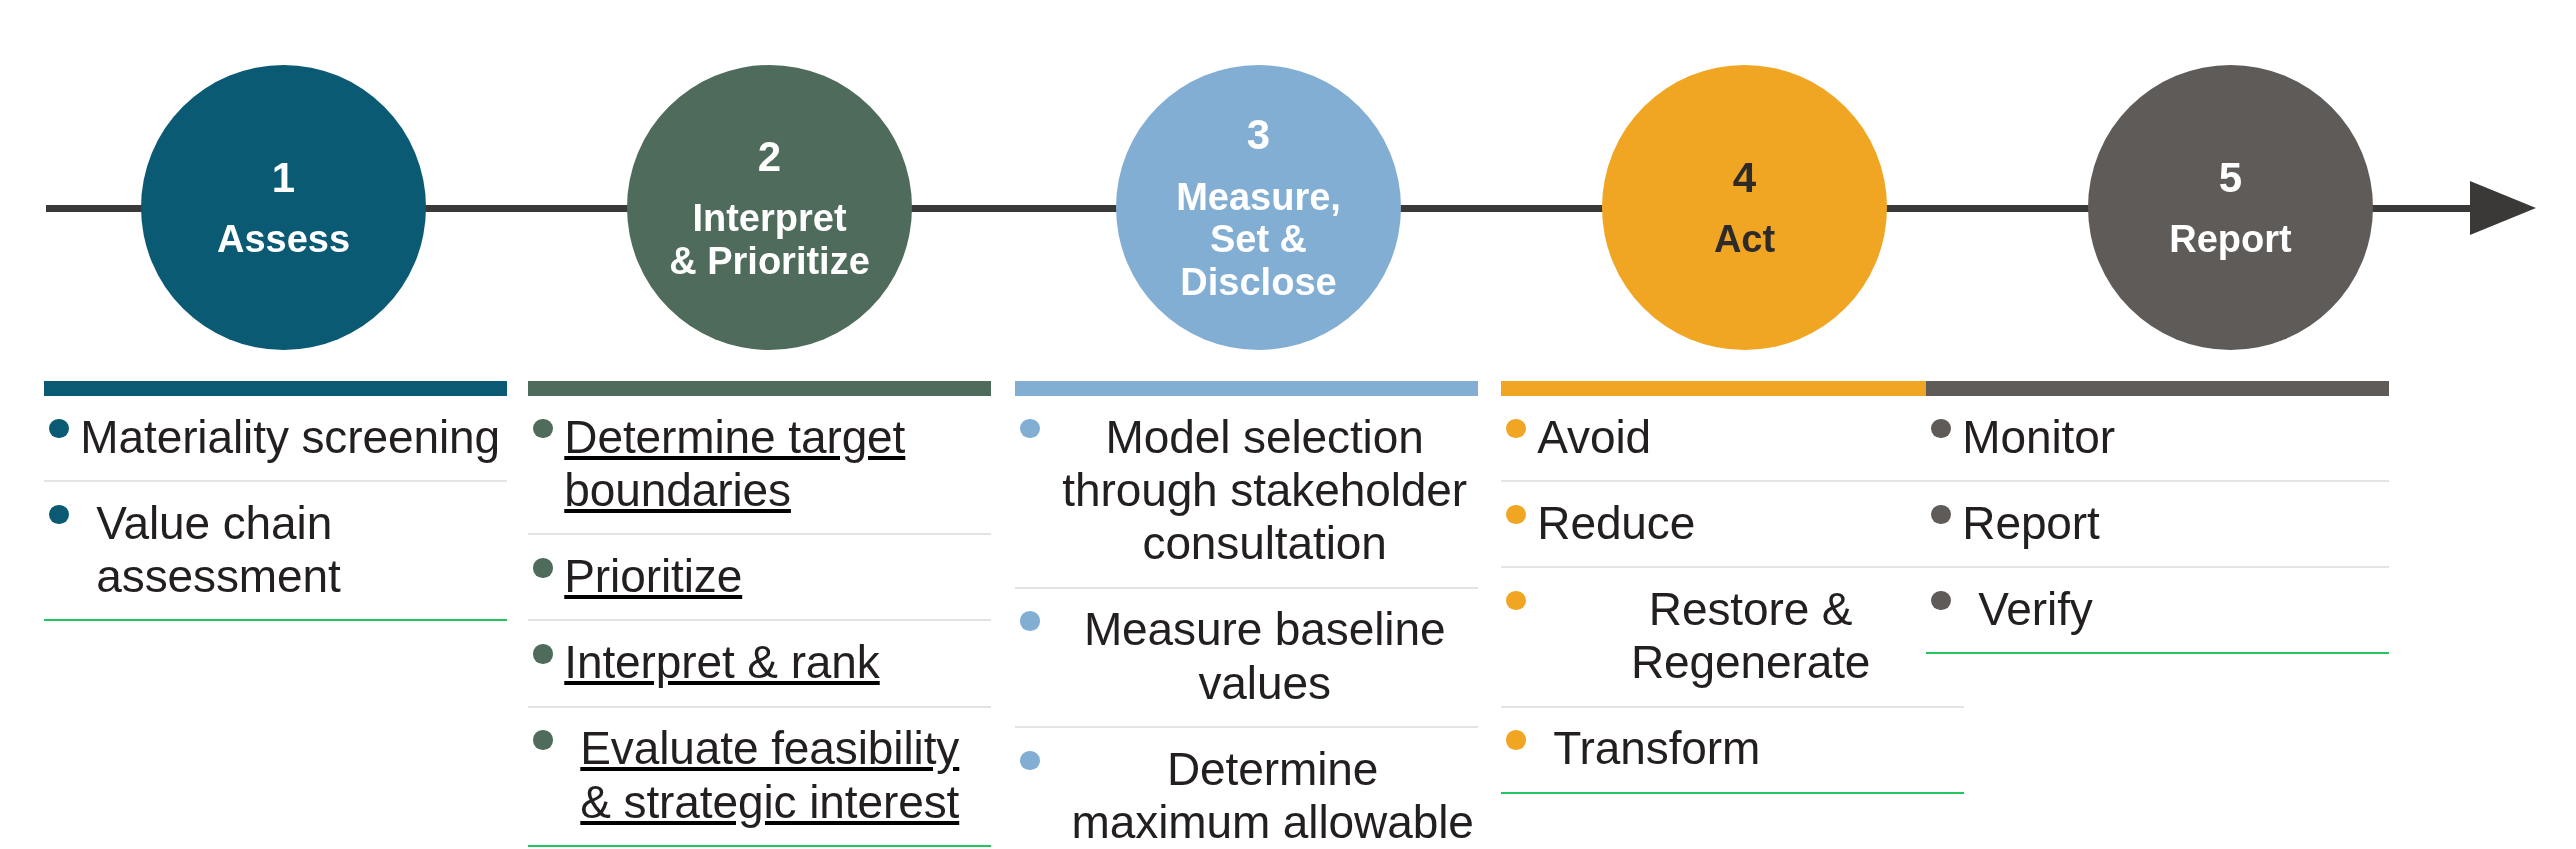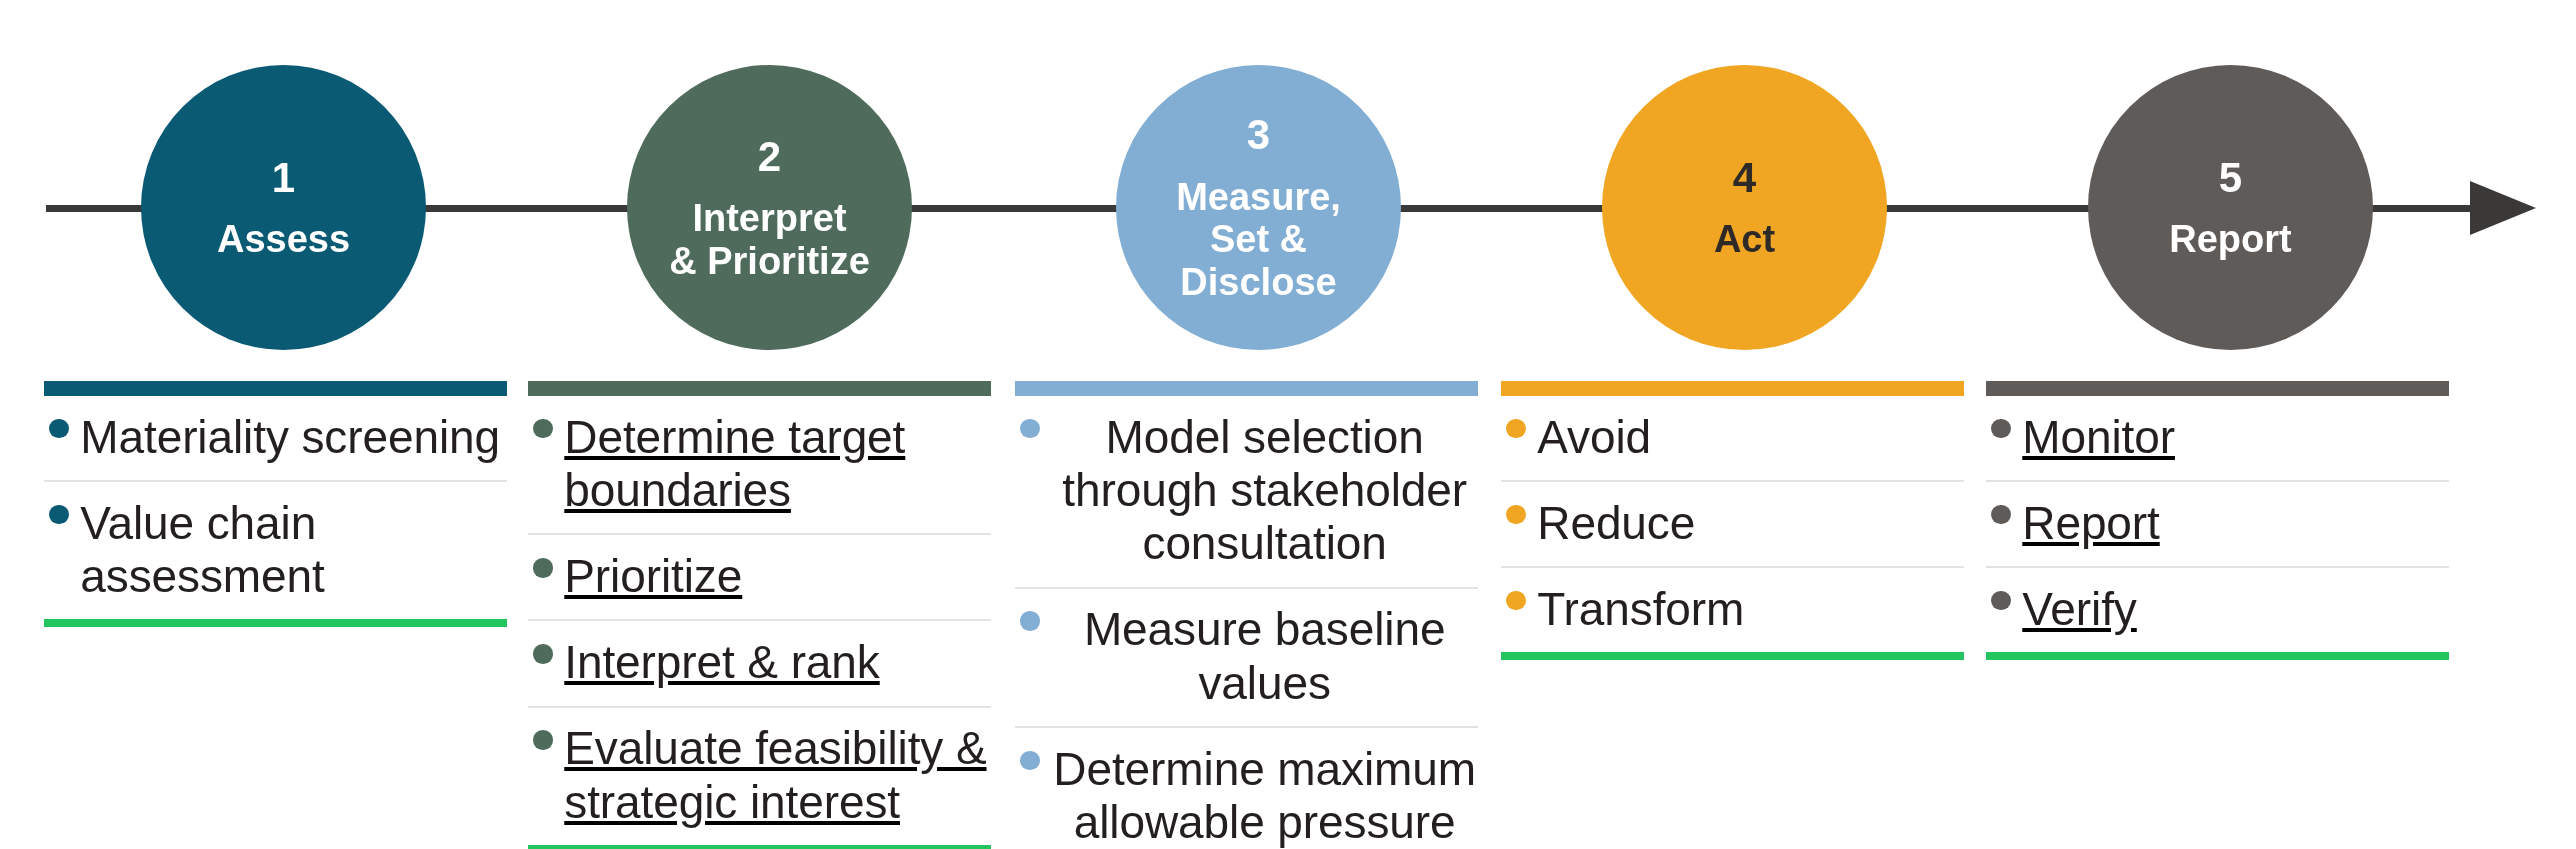--- a/index.html
+++ b/index.html
@@ -19,21 +19,21 @@
   .circle .num{font-size:42px;font-weight:bold;margin-bottom:17.4px;letter-spacing:0.3px;}
   .circle .ttl{font-size:38px;font-weight:bold;padding:0 12px;}
   .circle.dark-text{color:#2d2a28;}
 
   
   .col{position:absolute;top:381px;width:463px;}
   .bar{height:14.8px;width:100%;}
   .list{margin-top:0;}
   .row{display:flex;align-items:flex-start;border-bottom:2px solid #e3e3e3;
     padding:14.8px 0 16px 0;}
-  .row:last-child{border-bottom:8px solid #22c55e;}
+  .row:last-child{border-bottom:2px solid #22c55e;gap:16px;}
   .dot{flex:0 0 auto;width:19.5px;height:19.5px;border-radius:50%;margin:8px 11.4px 0 5.4px;}
   .rtext{font-size:46px;color:#231f20;line-height:1.16;letter-spacing:-0.1px;}
 </style>
 </head>
 <body>
 
 <div id="stage">
 
   <div class="rail"></div>
   <div class="arrowhead"></div>
@@ -127,25 +127,29 @@
         <div class="row">
           <span class="dot" style="background: rgb(240, 166, 35);"></span>
           <span class="rtext">Avoid</span>
         </div>
         <div class="row">
           <span class="dot" style="background: rgb(240, 166, 35);"></span>
           <span class="rtext">Reduce</span>
         </div>
         <div class="row">
           <span class="dot" style="background: rgb(240, 166, 35);"></span>
+          <span class="rtext">Restore &amp; Regenerate</span>
+        </div>
+        <div class="row">
+          <span class="dot" style="background: rgb(240, 166, 35);"></span>
           <span class="rtext">Transform</span>
         </div>
       </div>
   </div>
-  <div class="col" id="col5" style="left: 1986px; text-decoration: underline;">
+  <div class="col" id="col5" style="left: 1926px;">
     <div class="bar" style="background: rgb(95, 91, 88);"></div>
     <div class="list">
         <div class="row">
           <span class="dot" style="background: rgb(95, 91, 88);"></span>
           <span class="rtext">Monitor</span>
         </div>
         <div class="row">
           <span class="dot" style="background: rgb(95, 91, 88);"></span>
           <span class="rtext">Report</span>
         </div>

